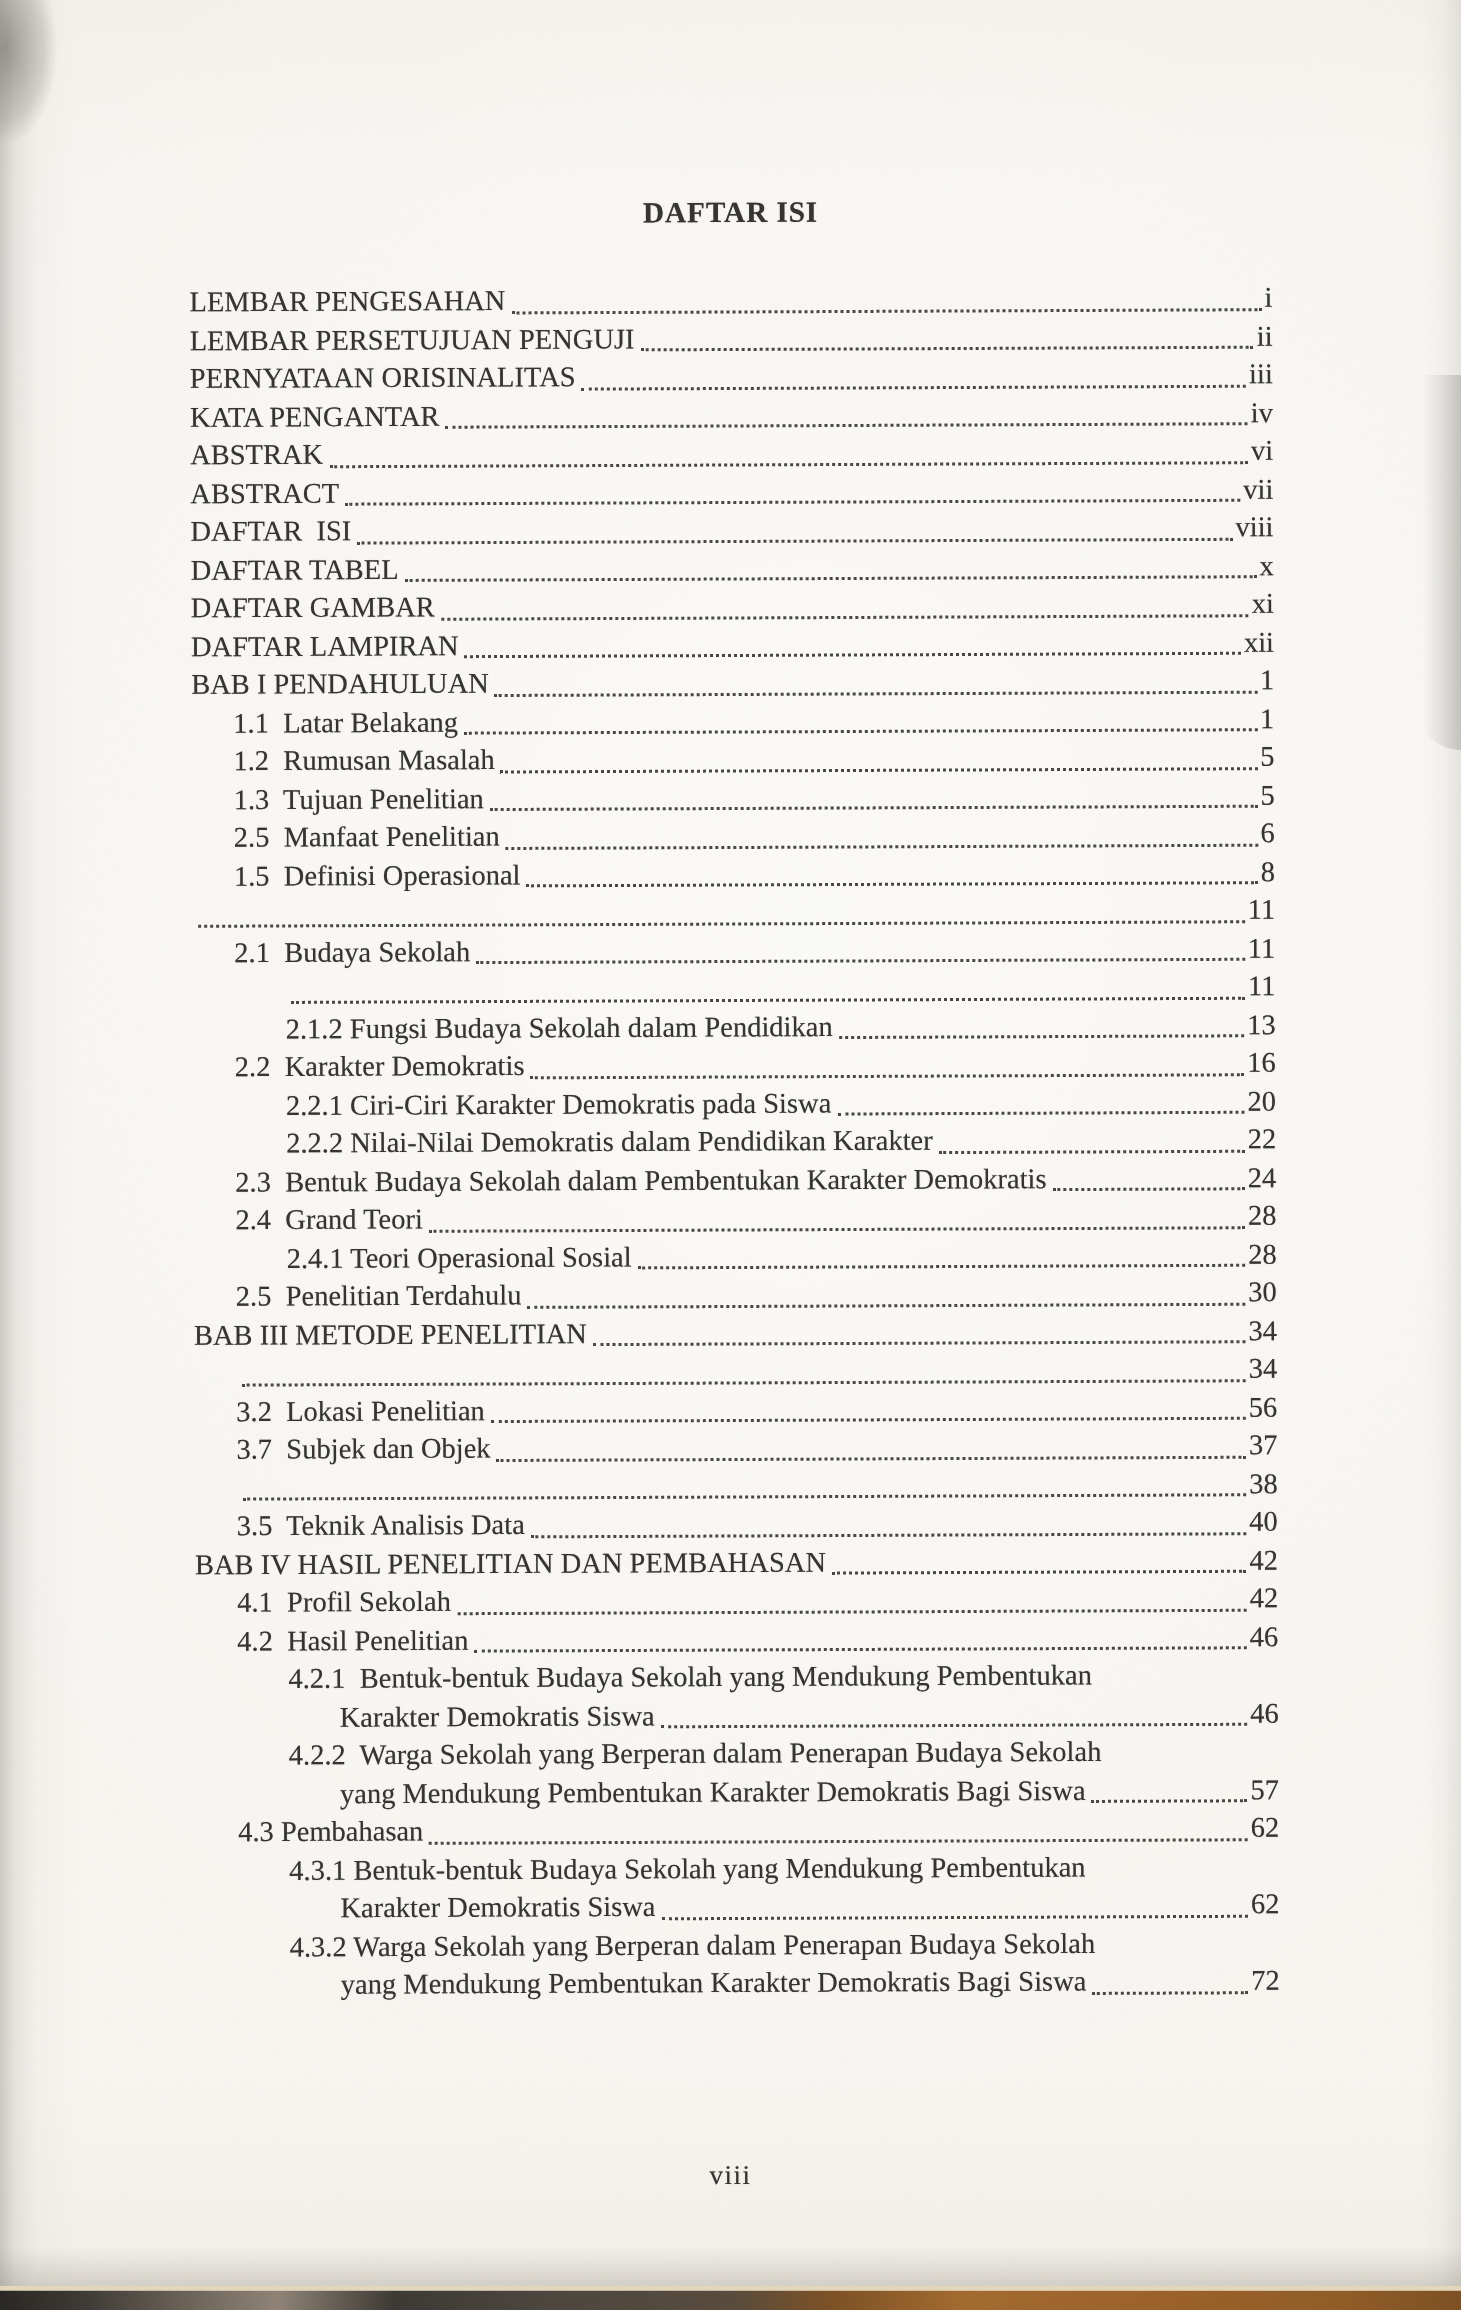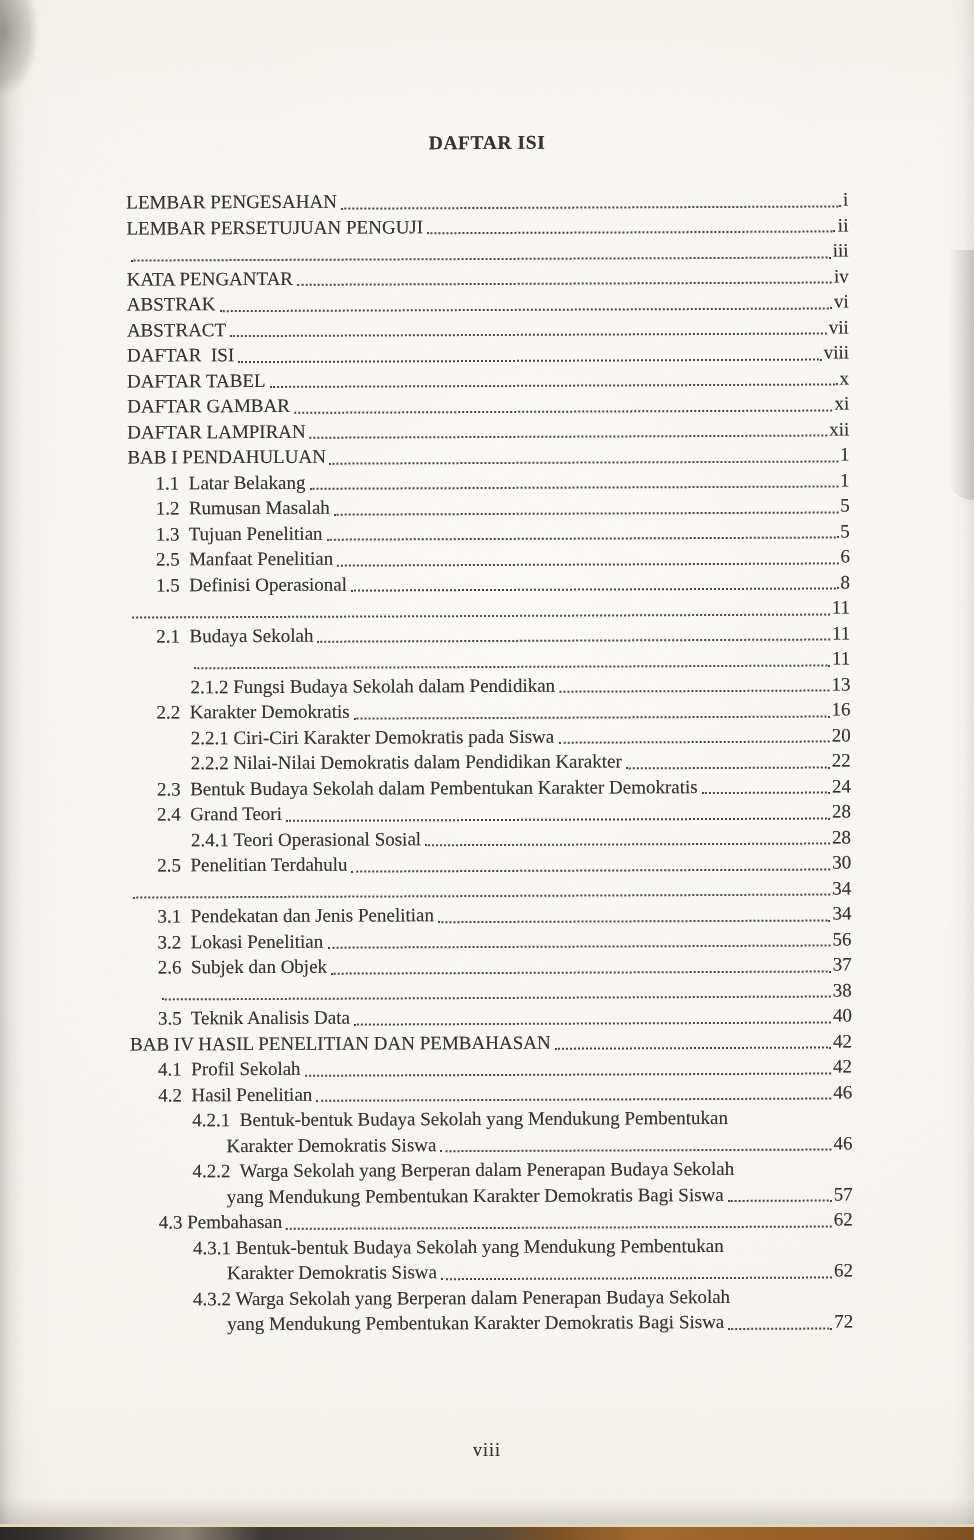--- a/index.html
+++ b/index.html
@@ -111,20 +111,21 @@
     <span class="label">LEMBAR PENGESAHAN</span>
     <span class="dots"></span>
     <span class="pageno">i</span>
   </div>
       <div class="row lvl0">
     <span class="label">LEMBAR PERSETUJUAN PENGUJI</span>
     <span class="dots"></span>
     <span class="pageno">ii</span>
   </div>
       <div class="row lvl0">
+    <span class="label">PERNYATAAN ORISINALITAS</span>
     <span class="dots"></span>
     <span class="pageno">iii</span>
   </div>
       <div class="row lvl0">
     <span class="label">KATA PENGANTAR</span>
     <span class="dots"></span>
     <span class="pageno">iv</span>
   </div>
       <div class="row lvl0">
     <span class="label">ABSTRAK</span>
@@ -233,35 +234,35 @@
     <span class="label">2.4.1 Teori Operasional Sosial</span>
     <span class="dots"></span>
     <span class="pageno">28</span>
   </div>
       <div class="row lvl1">
     <span class="label">2.5  Penelitian Terdahulu</span>
     <span class="dots"></span>
     <span class="pageno">30</span>
   </div>
       <div class="row lvl0">
+    <span class="label">BAB III METODE PENELITIAN</span>
     <span class="dots"></span>
     <span class="pageno">34</span>
   </div>
       <div class="row lvl1">
-    <span class="label">3.1  Pendekatan dan Jenis Penelitian</span>
     <span class="dots"></span>
     <span class="pageno">34</span>
   </div>
       <div class="row lvl1">
     <span class="label">3.2  Lokasi Penelitian</span>
     <span class="dots"></span>
     <span class="pageno">56</span>
   </div>
       <div class="row lvl1">
-    <span class="label">2.6  Subjek dan Objek</span>
+    <span class="label">3.7  Subjek dan Objek</span>
     <span class="dots"></span>
     <span class="pageno">37</span>
   </div>
       <div class="row lvl1">
     <span class="dots"></span>
     <span class="pageno">38</span>
   </div>
       <div class="row lvl1">
     <span class="label">3.5  Teknik Analisis Data</span>
     <span class="dots"></span>

